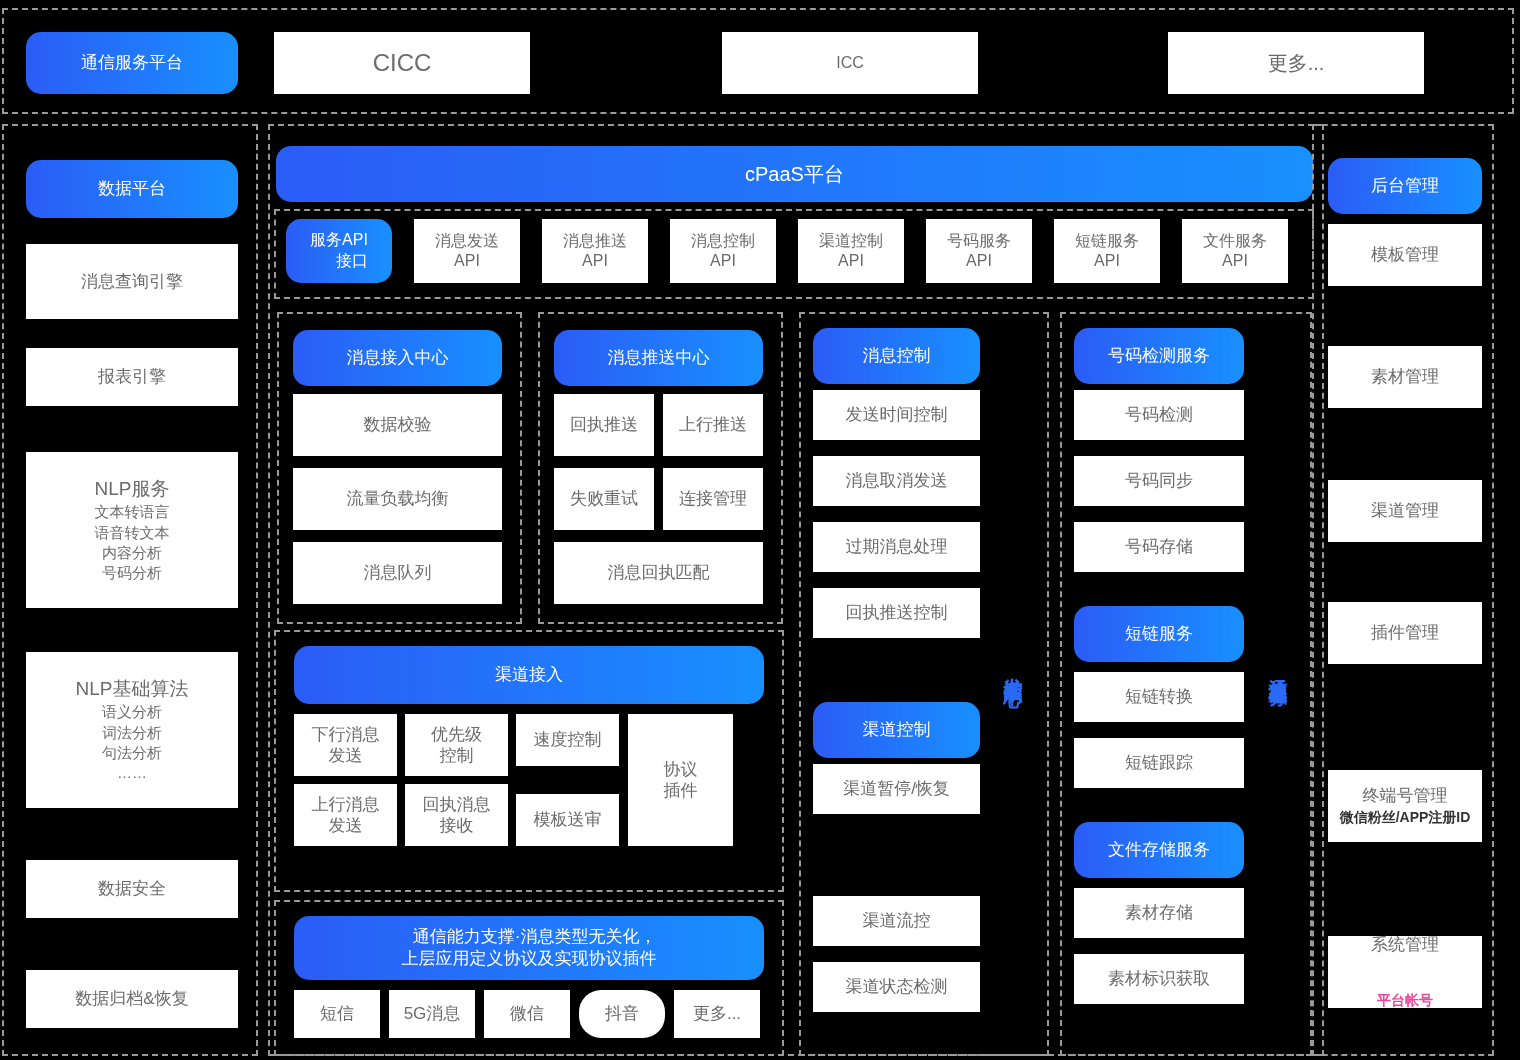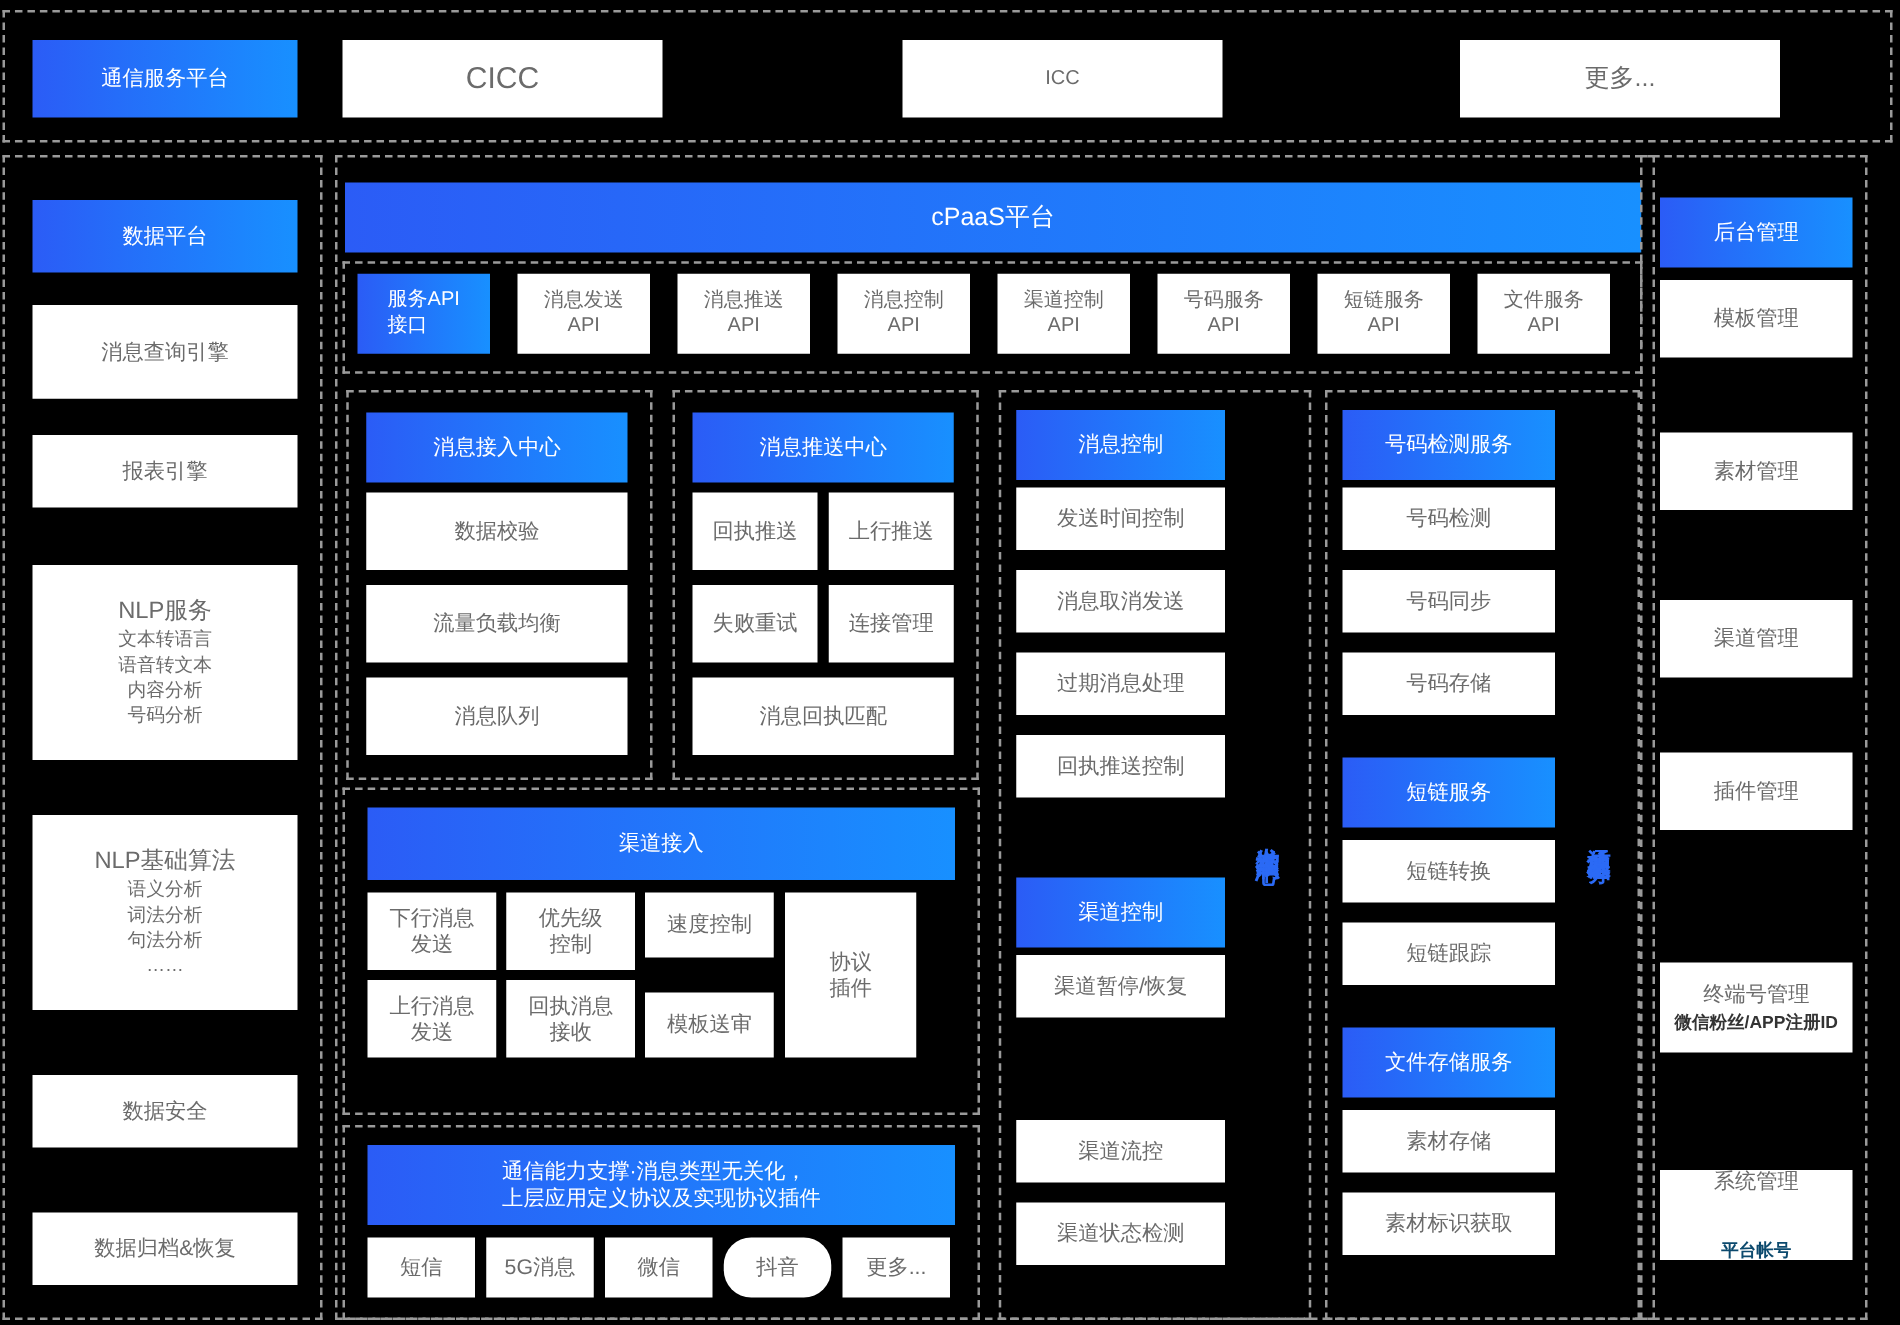--- a/index.html
+++ b/index.html
@@ -11,21 +11,21 @@
   }
   .root { position:relative; width:1520px; height:1060px; background:#000; }
 
   
   .dash { border:2px dashed #9a9a9a; position:absolute; }
   .box  { background:#fff; color:#6b6b6b; display:flex; flex-direction:column;
           align-items:center; justify-content:center; text-align:center;
           font-size:17px; line-height:1.25; }
   .blue { background:linear-gradient(90deg,#2b5cf6 0%, #1890ff 100%);
           color:#fff; display:flex; align-items:center; justify-content:center;
-          text-align:left; font-size:17px; line-height:1.3; }
+          text-align:right; font-size:17px; line-height:1.3;border-radius:15px; }
   .vlabel { position:absolute; color:#2b6af5; font-size:19px; font-weight:bold;
             writing-mode:vertical-rl; text-orientation:upright;
             letter-spacing:2px; display:flex; align-items:center; justify-content:center; }
 
   
   #top-strip { left:2px; top:8px; width:1512px; height:106px; }
   #top-strip .blue, #top-strip .box { position:absolute; }
 
   
   #left-panel { left:2px; top:124px; width:256px; height:932px; }
@@ -215,17 +215,17 @@
     </div>
     <div class="box rp-item" style="top:476px; height:62px;">
       <div>插件管理</div>
     </div>
     <div class="box rp-item" style="top:644px; height:72px;">
       <div>终端号管理</div>
       <div class="sub" style="color:#333;font-weight:bold;font-size:14px;">微信粉丝/APP注册ID</div>
     </div>
     <div class="box rp-item" style="top:810px; height:72px;">
       <div>系统管理</div>
-      <div class="sub" style="color:#0c4a6e;font-weight:bold;font-size:14px;margin-top:36px;">平台帐号</div>
+      <div class="sub" style="color:#ec4899;font-weight:bold;font-size:14px;margin-top:36px;">平台帐号</div>
     </div>
   </div>
 
 </div>
 
 </body></html>

